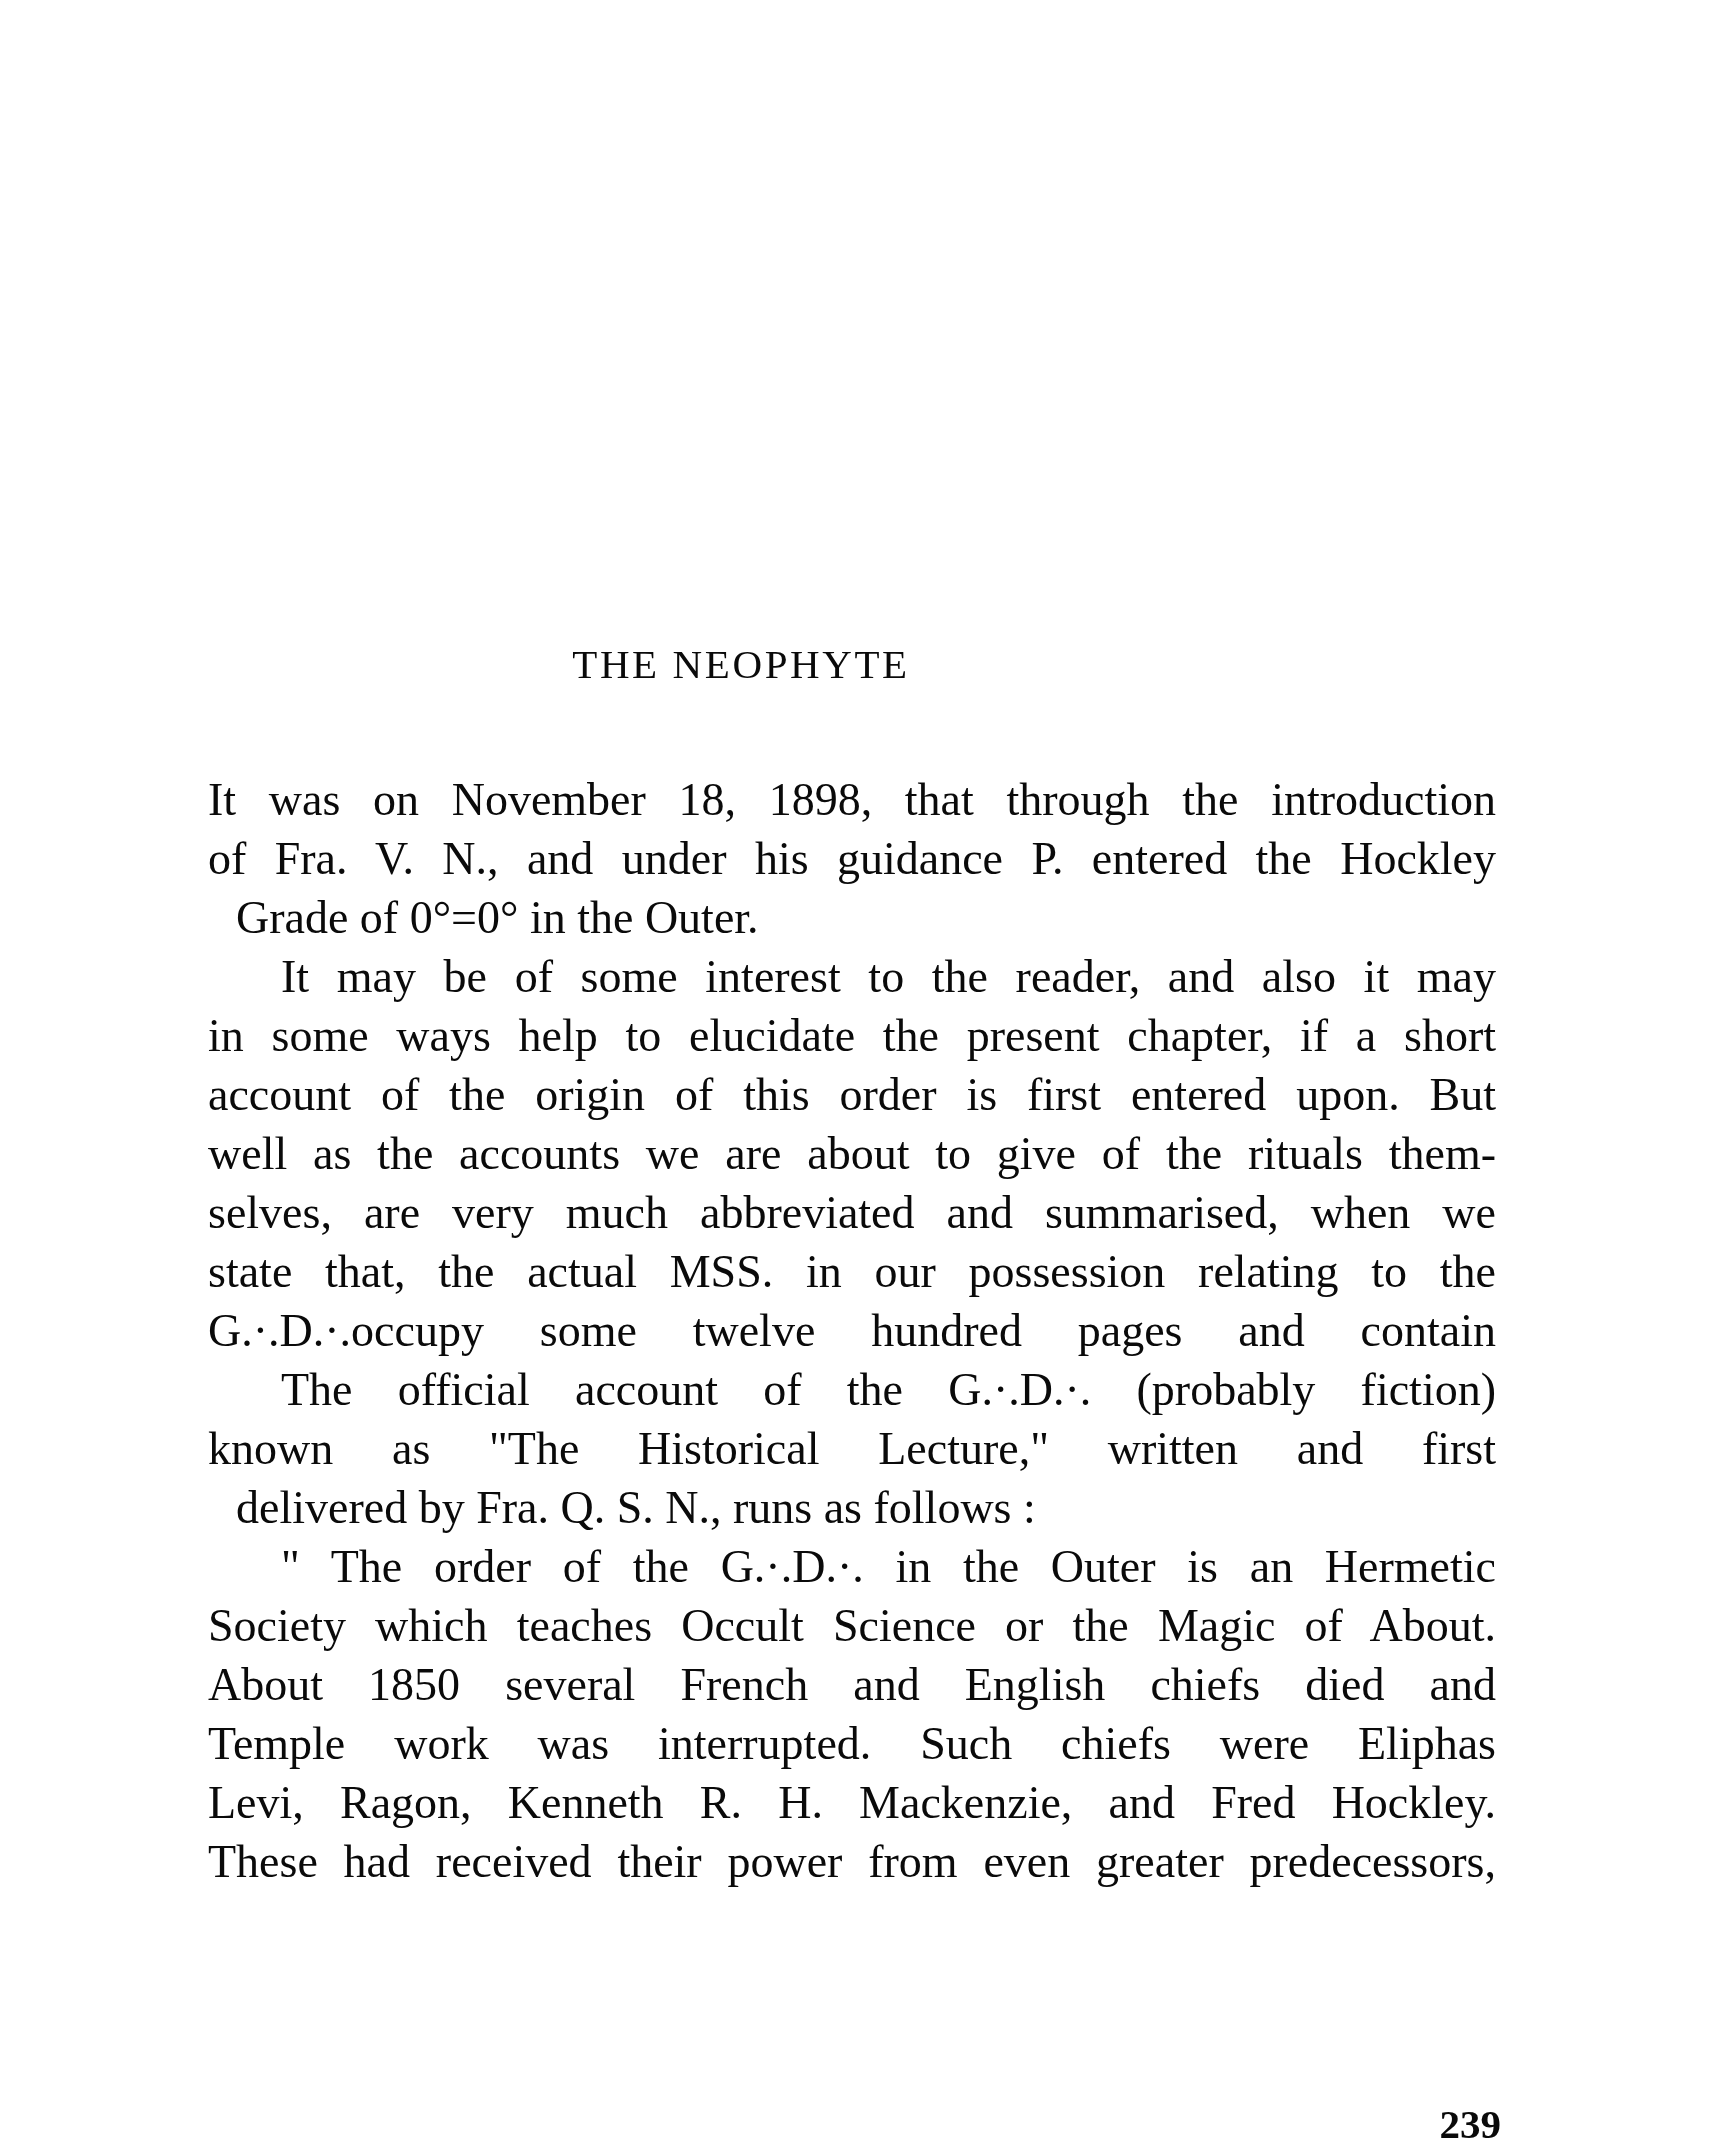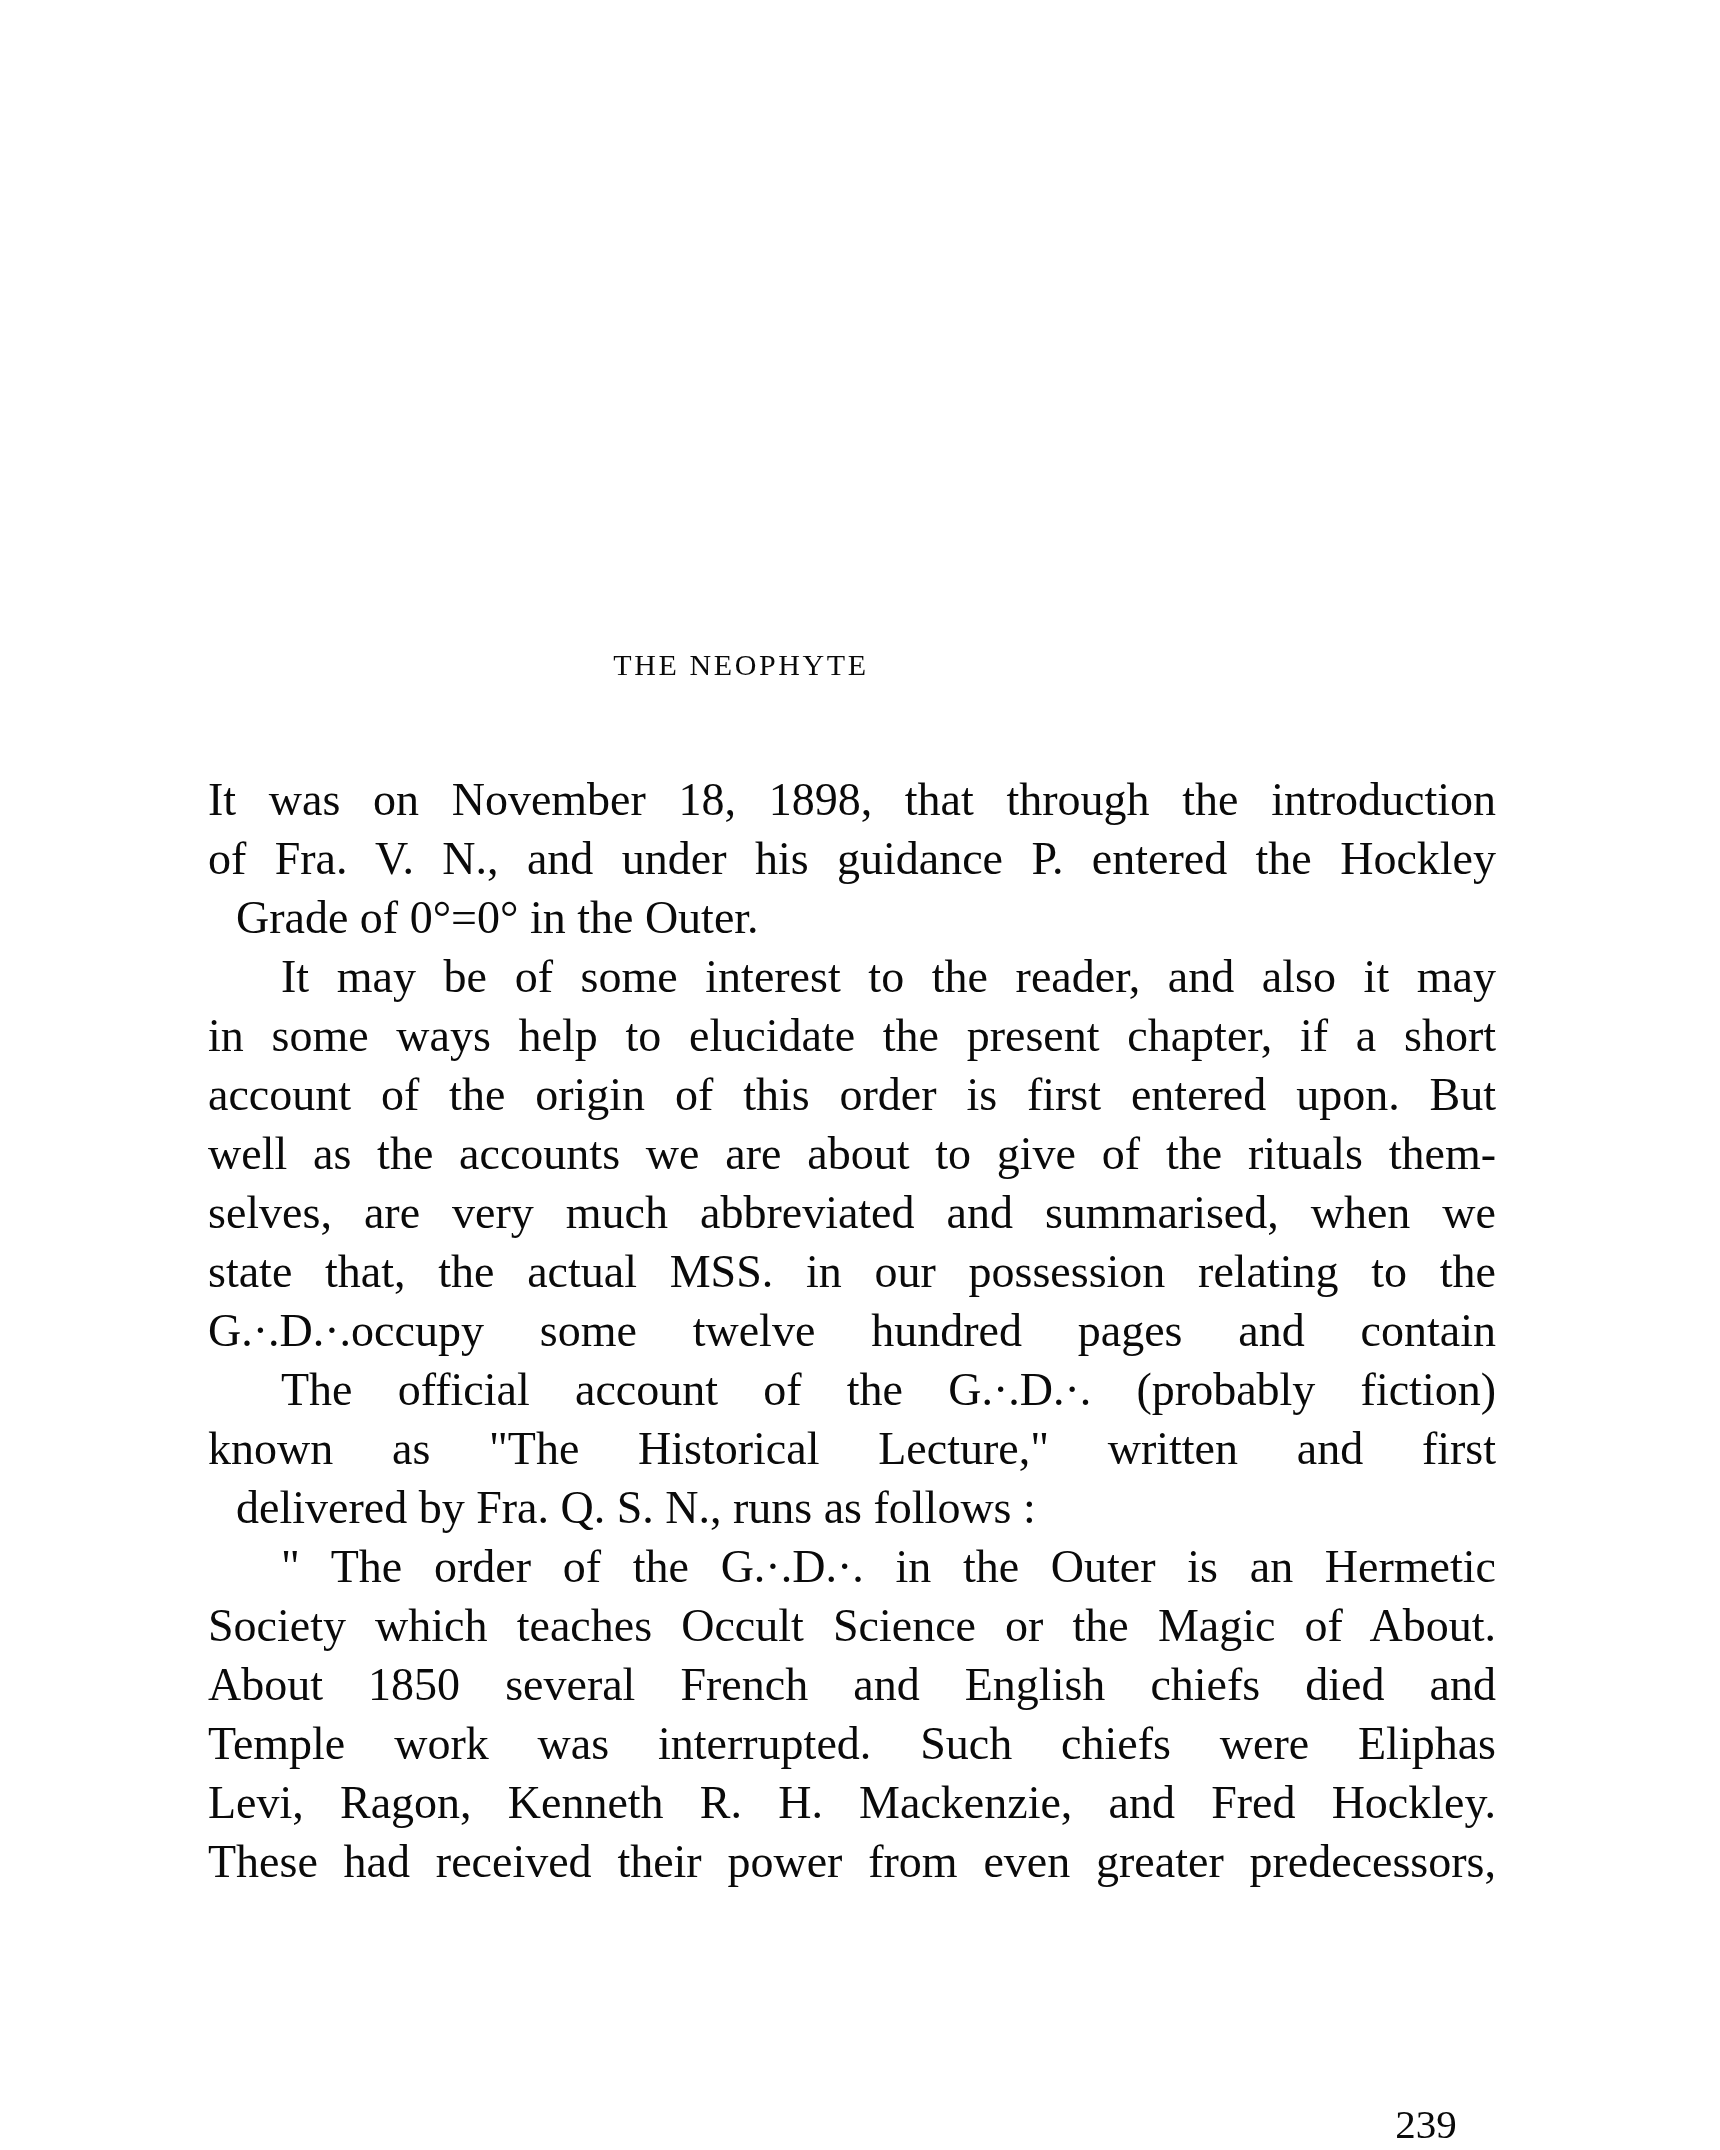--- a/index.html
+++ b/index.html
@@ -21,21 +21,21 @@
       width: 1721px;
       height: 2344px;
       background: #ffffff;
     }
     .title {
       position: absolute;
       left: 0;
       width: 1438px;
       top: 641px;
       text-align: center;
-      font-size: 30px;
+      font-size: 41px;
       letter-spacing: 2.6px;
       line-height: 47px;
       padding-left: 44px;
       box-sizing: border-box;
     }
     .body-text {
       position: absolute;
       left: 208px;
       width: 1288px;
       top: 770px;
@@ -51,27 +51,27 @@
     }
     .line.last {
       text-align-last: left;
       margin-left: 28px;
     }
     .line.indent {
       padding-left: 73px;
     }
     .page-number {
       position: absolute;
-      left: 1383px;
+      left: 1415px;
       top: 2101px;
       width: 86px;
-      text-align: center;
+      text-align: right;
       font-size: 41px;
       line-height: 47px;
-      font-weight: normal;
+      font-weight: bold;
     }
   </style>
 </head>
 <body>
 
 <div class="page">
 
   <div class="title">THE NEOPHYTE</div>
 
   <div class="body-text">

